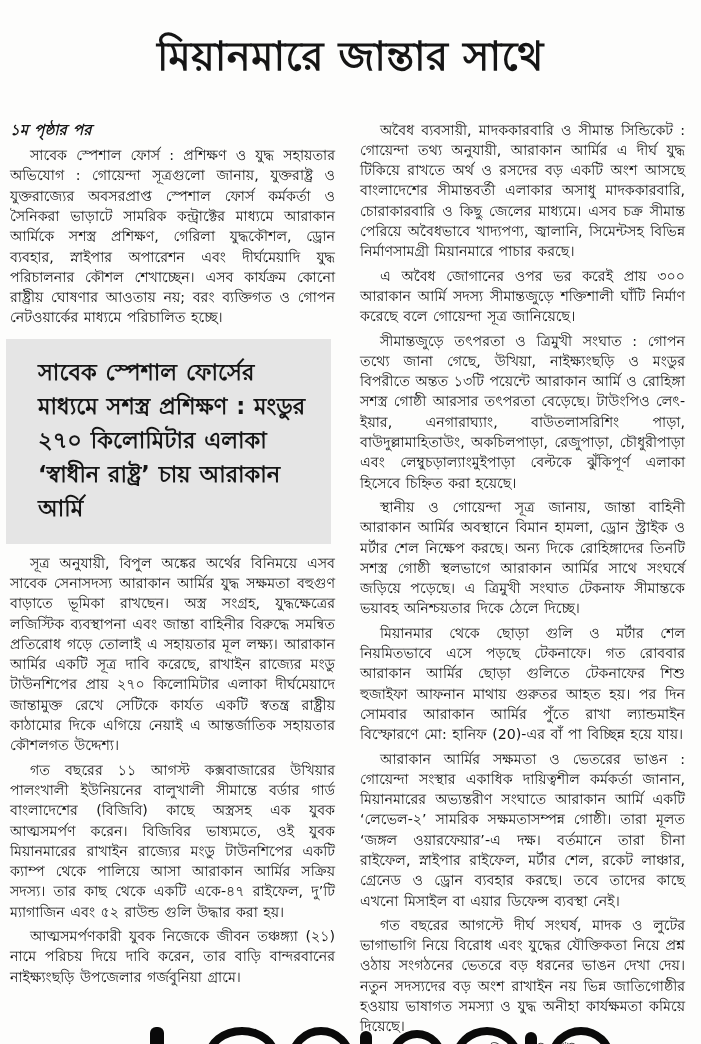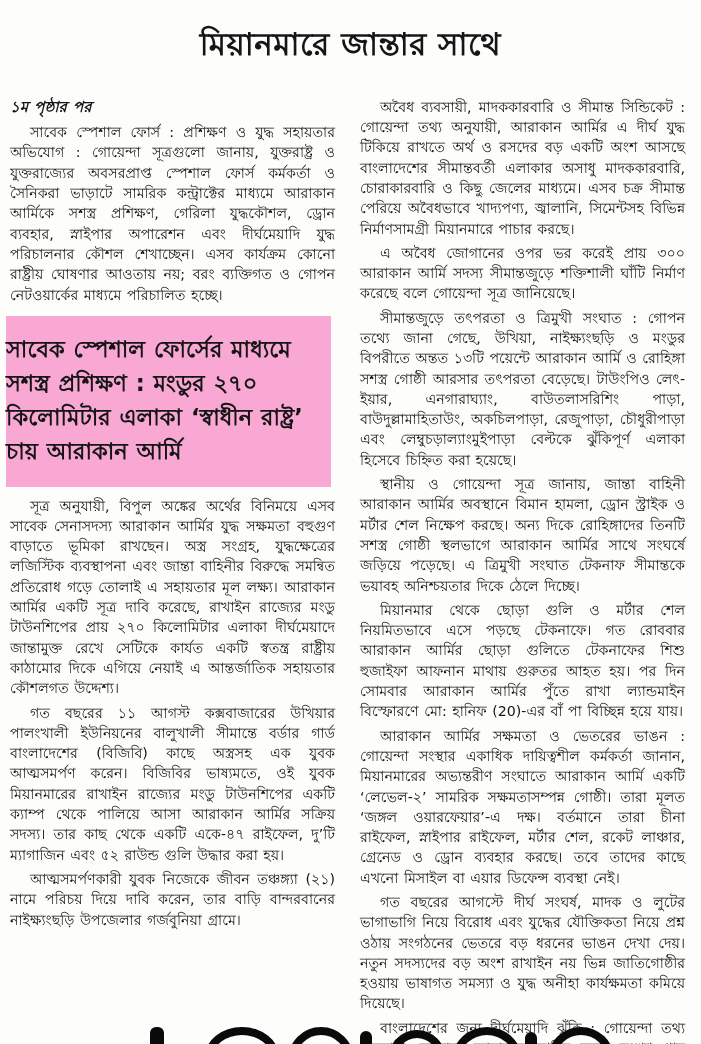--- a/index.html
+++ b/index.html
@@ -12,21 +12,21 @@
     width: 701px;
     height: 1044px;
     margin: 0 auto;
     background: #fdfdfc;
     color: #151515;
     font-family: "DejaVu Sans", "Liberation Serif", sans-serif;
     overflow: hidden;
   }
   .headline {
     text-align: center;
-    font-size: 31px;
+    font-size: 40px;
     font-weight: 700;
     line-height: 1.2;
     padding-top: 5px;
     letter-spacing: 0.5px;
   }
   .columns {
     display: flex;
     gap: 17px;
     padding: 9px 6px 0 6px;
   }
@@ -47,23 +47,23 @@
     margin: 4px;
     text-indent: 20px;
   }
   .col p.noindent {
     text-indent: 0;
   }
   .lead {
     font-weight: 400;
   }
   .pullquote {
-    background: #f9a8d4;
+    background: #e5e5e5;
     margin: 11px 8px 9px 0;
-    padding: 16px 14px 18px 0;
+    padding: 16px 14px 18px 32px;
     box-sizing: border-box;
   }
   .pullquote p {
     margin: 0;
     text-indent: 0 !important;
     text-align: left;
     font-size: 22.5px;
     font-weight: 700;
     line-height: 1.52;
   }

